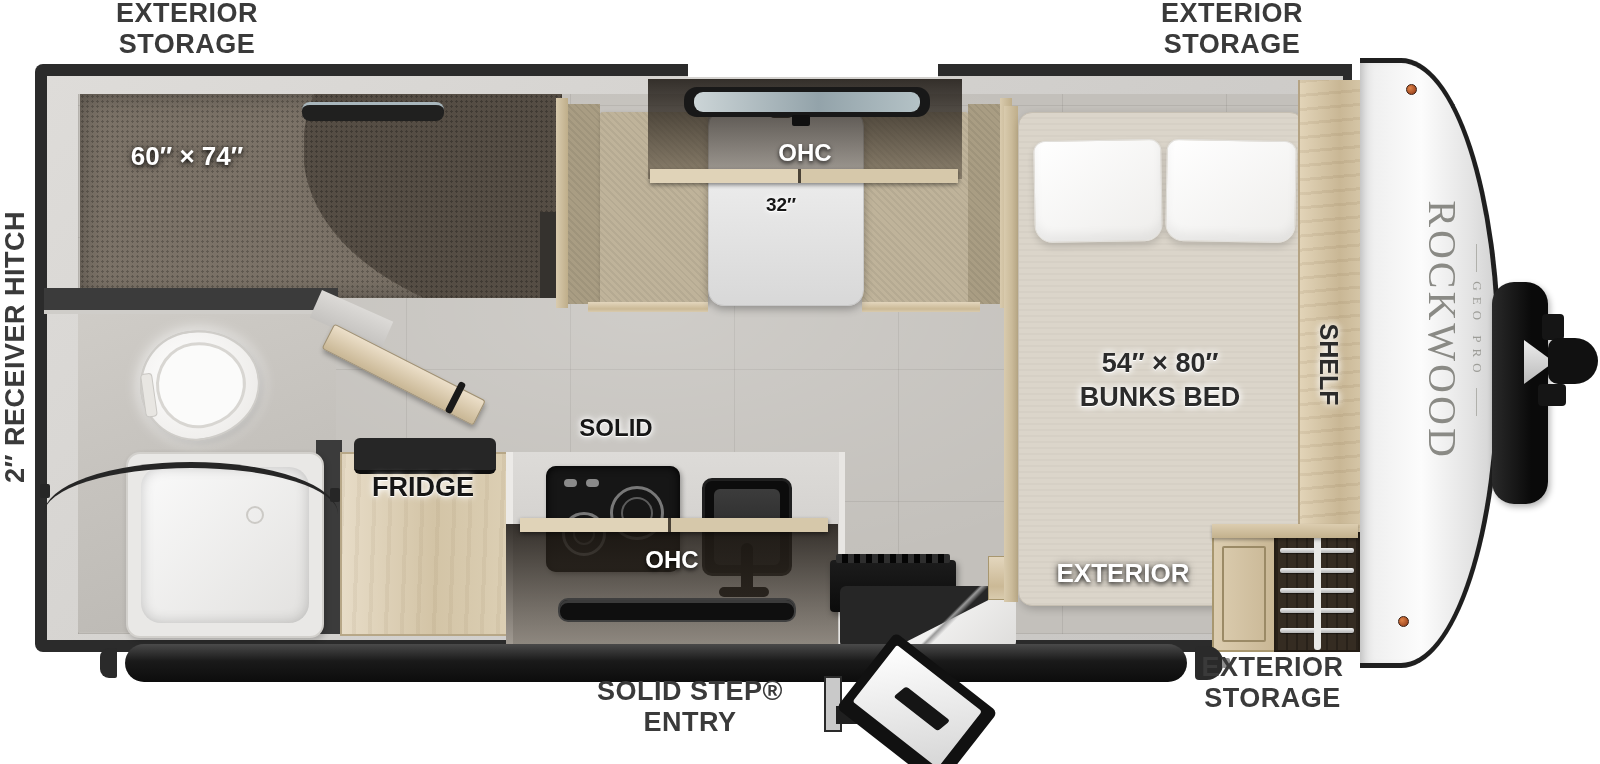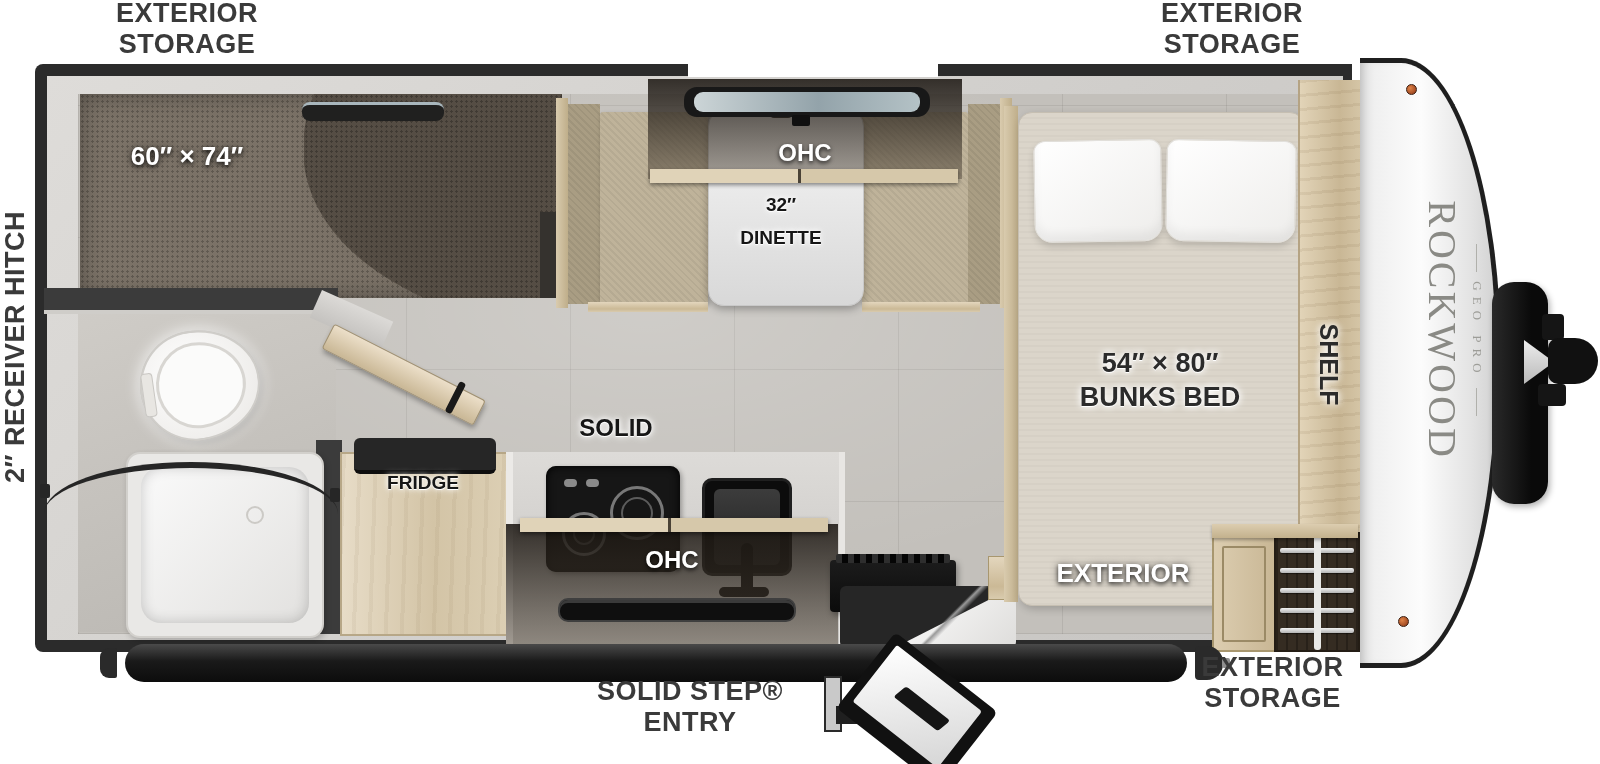--- a/index.html
+++ b/index.html
@@ -59,21 +59,21 @@
   .door-handle{right:24px;top:-7px;width:7px;height:34px;background:#191919;border-radius:3px;}
   .woodh{background:linear-gradient(180deg,#e3d6bd,#cbb996 70%,#d9cbae);}
   .fridge-box{left:340px;top:452px;width:166px;height:180px;border:2px solid #b7a787;
     background:linear-gradient(90deg,#e7dcc7,#d3c4a6 55%,#dccfb4);
     background-image:repeating-linear-gradient(92deg, rgba(120,95,60,.07) 0 4px, transparent 4px 16px),
       linear-gradient(90deg,#e7dcc7,#d3c4a6 55%,#dccfb4);}
   .fridge-tray{left:354px;top:438px;width:142px;height:32px;background:#262626;border-radius:6px;
     border-bottom:4px solid #0e0e0e;}
   .dark-label{position:absolute;color:#161616;font-weight:800;text-align:center;
     text-shadow:0 0 5px #fff,0 0 9px #fff,0 1px 0 #fff;}
-  .fridge-label{left:340px;top:472px;width:166px;font-size:19px;}
+  .fridge-label{left:340px;top:472px;width:166px;font-size:27px;}
   .counter{left:506px;top:452px;width:326px;height:196px;background:linear-gradient(180deg,#dddbd8,#c6c4c1);
     border-left:7px solid #eceae7;border-right:6px solid #e8e6e3;}
   .stove{left:546px;top:466px;width:134px;height:106px;background:#161616;border-radius:10px;
     box-shadow:inset 0 0 10px #000,2px 2px 5px rgba(0,0,0,.3);}
   .burner{position:absolute;border:3px solid #787878;border-radius:50%;}
   .burner-in{position:absolute;left:8px;top:8px;right:8px;bottom:8px;border:2px solid #5c5c5c;border-radius:50%;}
   .knob{position:absolute;width:13px;height:8px;background:#8a8a8a;border-radius:4px;}
   .sink{left:702px;top:478px;width:84px;height:92px;background:#0c0c0c;border:3px solid #1f1f1f;border-radius:10px;}
   .sink-inner{left:9px;top:8px;right:9px;bottom:8px;background:linear-gradient(#3c3c3c,#212121);border-radius:6px;}
   .faucet-v{left:36px;top:62px;width:12px;height:52px;background:#0a0a0a;border-radius:6px;}
@@ -251,21 +251,20 @@
   <div class="abs bench" style="left:600px;top:112px;width:108px;height:192px;"></div>
   <div class="abs bench" style="left:862px;top:112px;width:106px;height:192px;"></div>
   <div class="abs bench-back" style="left:968px;top:104px;width:32px;height:200px;"></div>
   <div class="abs wood-post" style="left:1000px;top:98px;width:12px;height:210px;"></div>
   <div class="abs woodh" style="left:588px;top:302px;width:120px;height:10px;"></div>
   <div class="abs woodh" style="left:862px;top:302px;width:118px;height:10px;"></div>
   <div class="abs dinette-table"></div>
   <div class="abs table-clip"></div>
   <div class="dark-label dinette-label">
     <div>32″</div>
-    <div>DINETTE</div>
   </div>
   <div class="abs ohc d-ohc"></div>
   <div class="abs d-window">
     <div class="abs d-glass"></div>
   </div>
   <div class="abs d-clip"></div>
   <div class="abs d-ohc-wood"></div>
   <div class="ohc-label d-ohc-label">OHC</div>
 
   <div class="abs wood-post" style="left:1004px;top:106px;width:14px;height:496px;"></div>

